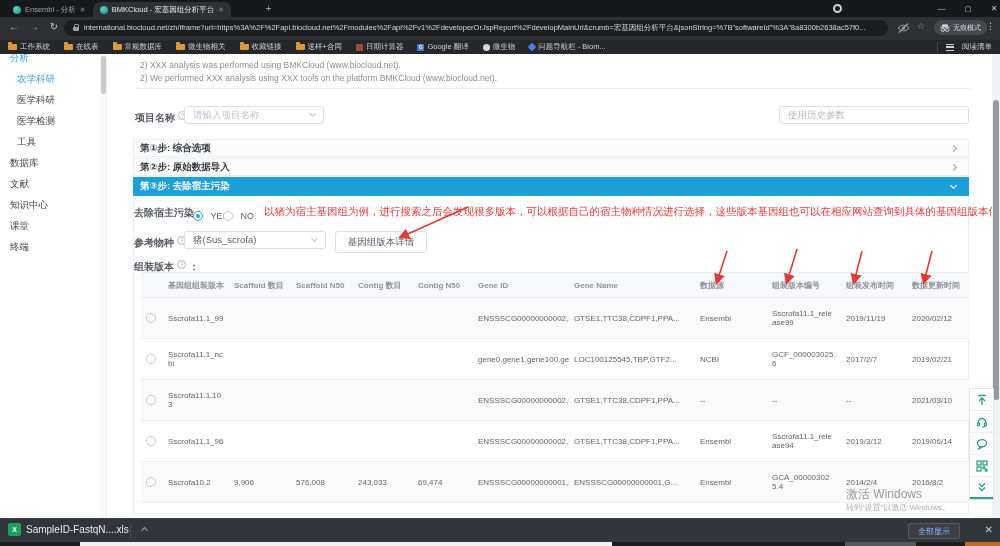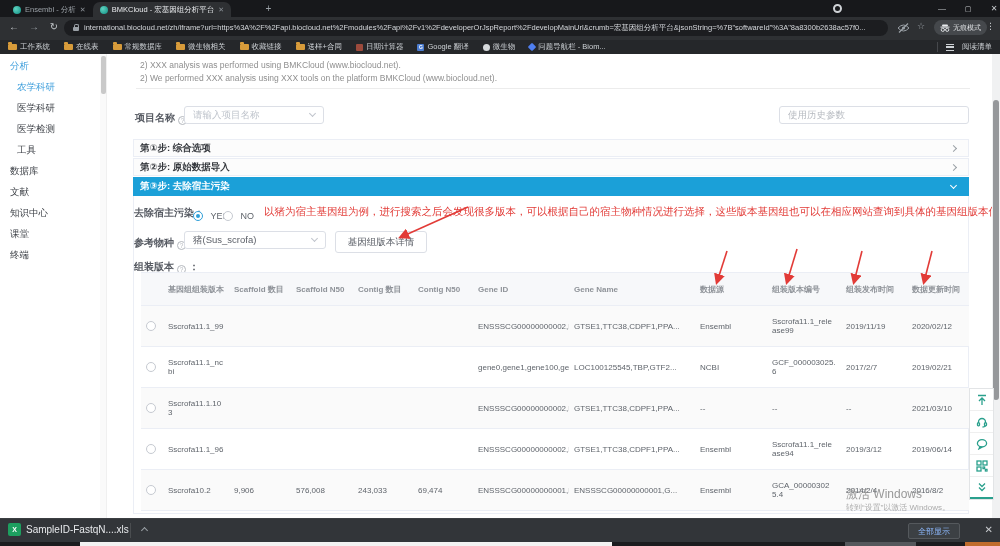--- a/index.html
+++ b/index.html
@@ -45,34 +45,34 @@
   .ic-page{width:7px;height:7px;background:#9c4a3c;border-radius:1px}
   .ic-translate{width:7px;height:7px;background:#4a7bd0;border-radius:1px;color:#fff;font-size:5px;line-height:7px;text-align:center;font-weight:bold}
   .ic-globe{width:7px;height:7px;background:#d5d8db;border-radius:50%}
   .ic-diamond{width:6px;height:6px;background:#4f7ff0;transform:rotate(45deg);border-radius:1px}
   .readlist{margin-left:auto;display:flex;align-items:center;gap:8px;border-left:1px solid #46484c;padding-left:8px;height:10px}
   .ic-list{width:8px;height:7px;border-top:1.5px solid #ced2d6;border-bottom:1.5px solid #ced2d6;position:relative}
   .ic-list::before{content:'';position:absolute;top:1.5px;left:0;right:0;height:1.5px;background:#ced2d6}
 
   
   .page{position:absolute;top:54px;left:0;right:0;height:464px;background:#fff;overflow:hidden}
-  .sidebar{position:absolute;left:0;top:0;bottom:0;width:101px;background:#fff;border-right:1px solid #ececec;overflow:hidden;padding-top:8px}
+  .sidebar{position:absolute;left:0;top:0;bottom:0;width:101px;background:#fff;border-right:1px solid #ececec;overflow:hidden;padding-top:0}
   .sb-item{font-size:9.5px;color:#3b3f45;padding:4px 0 4px 10px;white-space:nowrap}
   .sb-item.lvl1{padding-left:17px}
   .sb-item.active{color:#3f9fdc}
   .sb-item.partial{margin-top:-6px}
   .ifr-scroll{position:absolute;left:100px;top:0;bottom:0;width:7px;background:#fafafa;border-right:1px solid #f0f0f0}
   .ifr-thumb{position:absolute;left:1px;top:2px;width:5px;height:38px;background:#c9c9c9;border-radius:2px}
 
   .main{position:absolute;left:107px;top:0;right:0;bottom:0;background:#fff;overflow:hidden}
   .note{position:absolute;left:33px;font-size:8.5px;color:#8f8f8f;white-space:nowrap}
   .note1{top:6px}.note2{top:19px}
   .hr{position:absolute;left:29px;right:30px;top:34px;border-top:1px solid #ececec}
 
-  .flabel{position:absolute;font-size:10px;font-weight:bold;color:#565a62;display:flex;align-items:flex-end;gap:3px;white-space:nowrap}
+  .flabel{position:absolute;font-size:10px;font-weight:bold;color:#565a62;display:flex;align-items:flex-start;gap:3px;white-space:nowrap}
   .help{display:inline-block;width:9px;height:9px;border:1px solid #b3b7bd;border-radius:50%;color:#b3b7bd;
         font-size:6.5px;line-height:8px;text-align:center;font-weight:normal}
   .selectbox{position:absolute;height:18px;border:1px solid #dcdfe6;border-radius:3px;background:#fff;
              display:flex;align-items:center;padding:0 8px;font-size:9.5px;color:#5a5e66}
   .selectbox .ph{color:#bfc4cc}
   .chev{display:inline-block;width:5px;height:5px;border-right:1px solid #c0c4cc;border-bottom:1px solid #c0c4cc}
   .chev-d{transform:rotate(45deg)}
   .sel-chev{margin-left:auto;margin-top:-3px}
   .proj-label{left:28px;top:57px}
   .proj-select{left:77px;top:52px;width:140px}
@@ -97,21 +97,21 @@
   .annotation{position:absolute;left:157px;top:151px;width:706px;font-size:10.5px;color:#e23b37;white-space:nowrap}
 
   .ref-label{left:27px;top:182px}
   .ref-select{left:77px;top:177px;width:142px}
   .detail-btn{position:absolute;left:228px;top:177px;width:92px;height:22px;border:1px solid #dcdfe6;border-radius:3px;
               background:#fff;font-size:9.5px;color:#5a5e66;display:flex;align-items:center;justify-content:center}
   .asm-label{left:27px;top:206px}
 
   .tblwrap{position:absolute;left:34px;right:32px;top:218px}
   table{border-collapse:collapse;width:100%;table-layout:fixed;border-top:1px solid #ebeef5}
-  th{background:#f7f8fa;font-size:8px;color:#8f9399;font-weight:bold;text-align:left;padding:0 5px;height:33px;vertical-align:middle}
+  th{background:#f7f8fa;font-size:8px;color:#8f9399;font-weight:bold;text-align:left;padding:0 5px;height:25px;vertical-align:middle}
   th.wraph{word-break:break-all;white-space:normal}
   th,td{border-bottom:1px solid #ebeef5}
   td{font-size:8px;color:#5f646b;padding:0 5px;height:41px;vertical-align:middle;background-clip:padding-box}
   tbody tr:nth-child(odd) td{background:#fafafa}
   td.wrap{word-break:break-all}
   td.trunc{white-space:nowrap;overflow:hidden}
 
   .wm1{position:absolute;left:739px;top:432px;font-size:12px;color:rgba(135,135,135,.85);white-space:nowrap;z-index:4}
   .wm2{position:absolute;left:739px;top:448px;font-size:8px;color:rgba(150,150,150,.8);white-space:nowrap;z-index:4}
 

